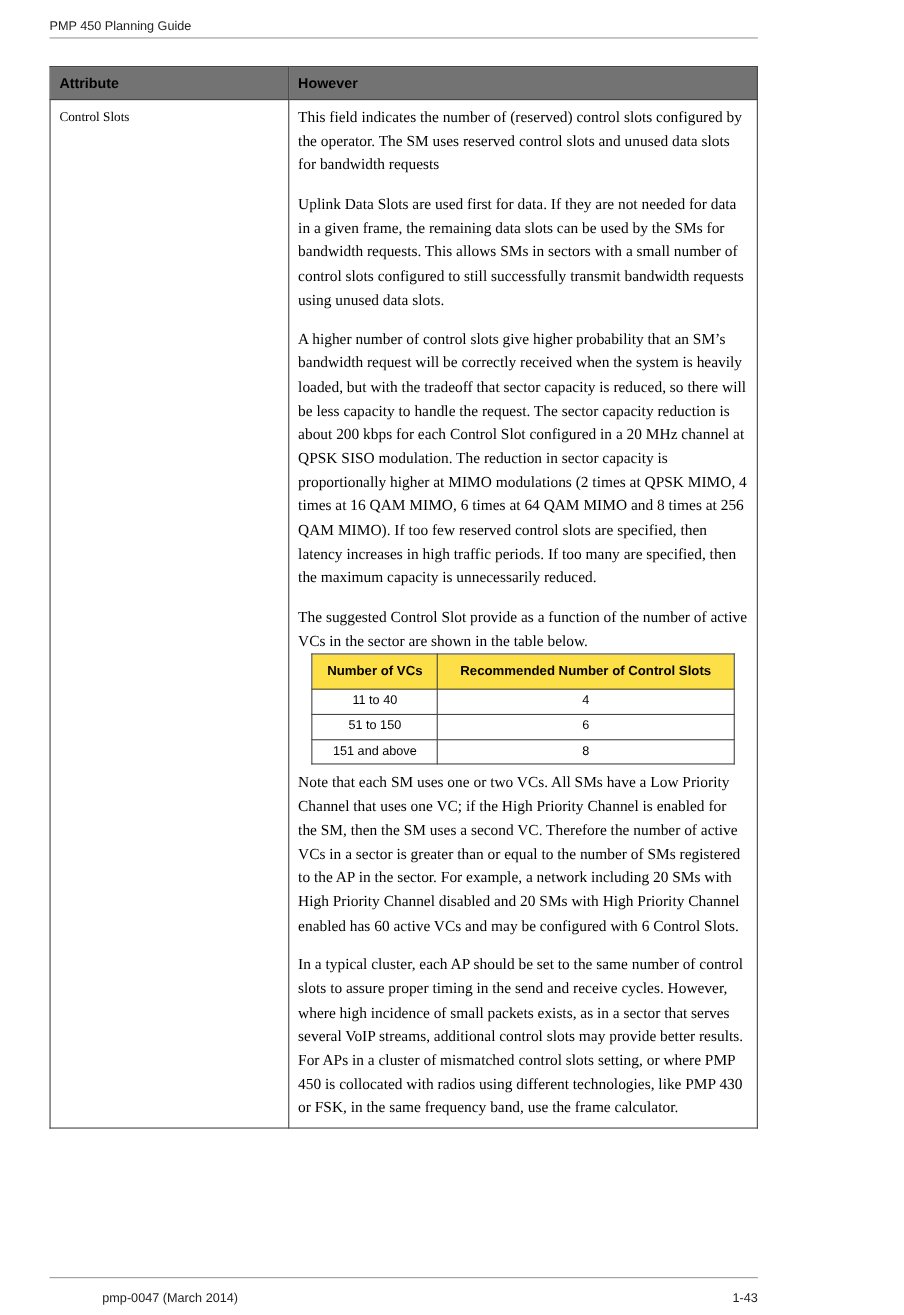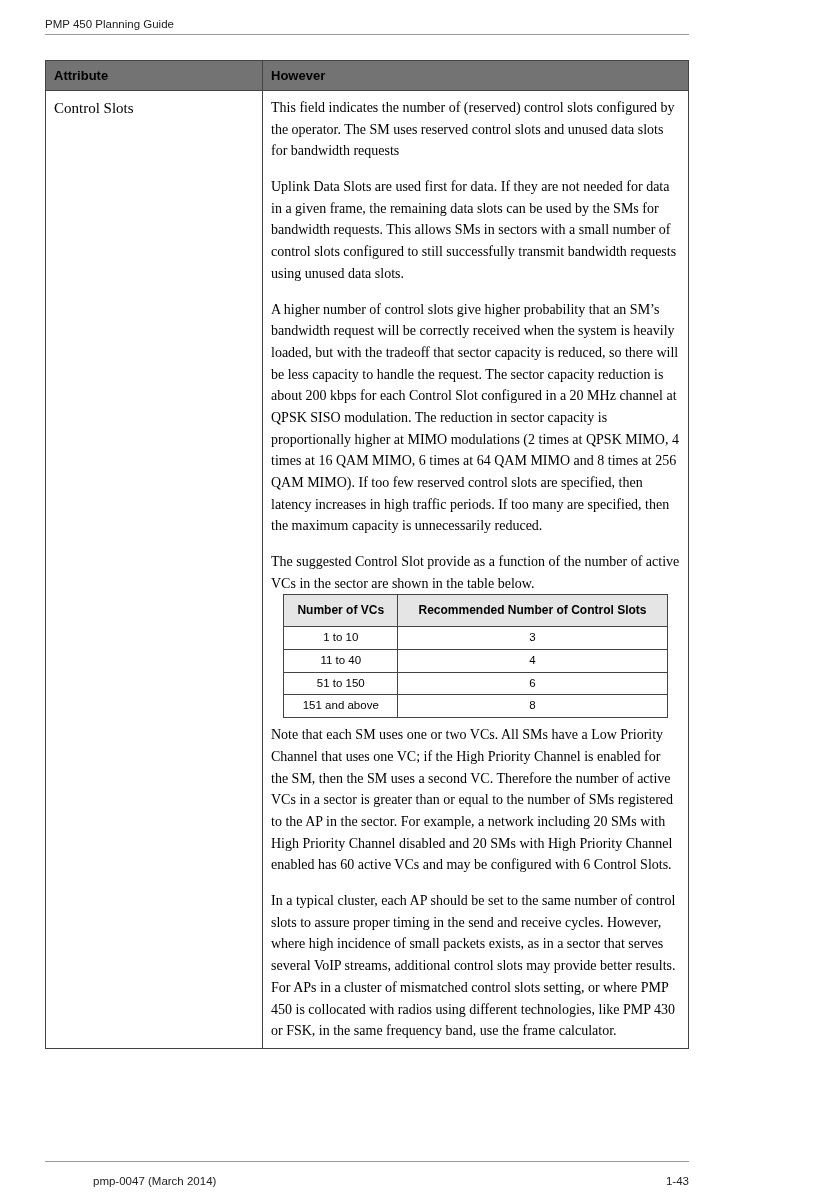--- a/index.html
+++ b/index.html
@@ -49,37 +49,37 @@
   }
   table.main-table td {
     border: 1px solid #444;
     padding: 6px 8px;
     vertical-align: top;
     font-size: 14px;
     line-height: 1.55;
   }
   table.main-table td.attr-cell {
     vertical-align: top;
-    font-size: 15px;
+    font-size: 12px;
     line-height: 1.55;
   }
   .meaning-cell p {
     margin: 0 0 14px 0;
   }
   .meaning-cell p.nogap {
     margin: 0;
   }
   table.inner-table {
     border-collapse: collapse;
     margin: 0 auto 6px auto;
     width: 94%;
     font-family: Verdana, Arial, sans-serif;
   }
   table.inner-table th {
-    background: #e5e5e5;
+    background: #fde047;
     font-family: Verdana, Arial, sans-serif;
     font-size: 12px;
     font-weight: bold;
     text-align: center;
     padding: 6px 8px;
     border: 1px solid #444;
   }
   table.inner-table td {
     font-family: Verdana, Arial, sans-serif;
     font-size: 11.5px;
@@ -130,24 +130,20 @@
         <p>A higher number of control slots give higher probability that an SM’s bandwidth request will be correctly received when the system is heavily loaded, but with the tradeoff that sector capacity is reduced, so there will be less capacity to handle the request. The sector capacity reduction is about 200 kbps for each Control Slot configured in a 20 MHz channel at QPSK SISO modulation. The reduction in sector capacity is proportionally higher at MIMO modulations (2 times at QPSK MIMO, 4 times at 16 QAM MIMO, 6 times at 64 QAM MIMO and 8 times at 256 QAM MIMO).  If too few reserved control slots are specified, then latency increases in high traffic periods. If too many are specified, then the maximum capacity is unnecessarily reduced.</p>
         <p class="nogap">The suggested Control Slot provide as a function of the number of active VCs in the sector are shown in the table below.</p>
 
         <table class="inner-table">
           <tbody>
                 <tr>
             <th>Number of VCs</th>
             <th>Recommended Number of Control Slots</th>
           </tr>
           <tr>
-            <td>1 to 10</td>
-            <td>3</td>
-          </tr>
-          <tr>
             <td>11 to 40</td>
             <td>4</td>
           </tr>
           <tr>
             <td>51 to 150</td>
             <td>6</td>
           </tr>
           <tr>
             <td>151 and above</td>
             <td>8</td>

